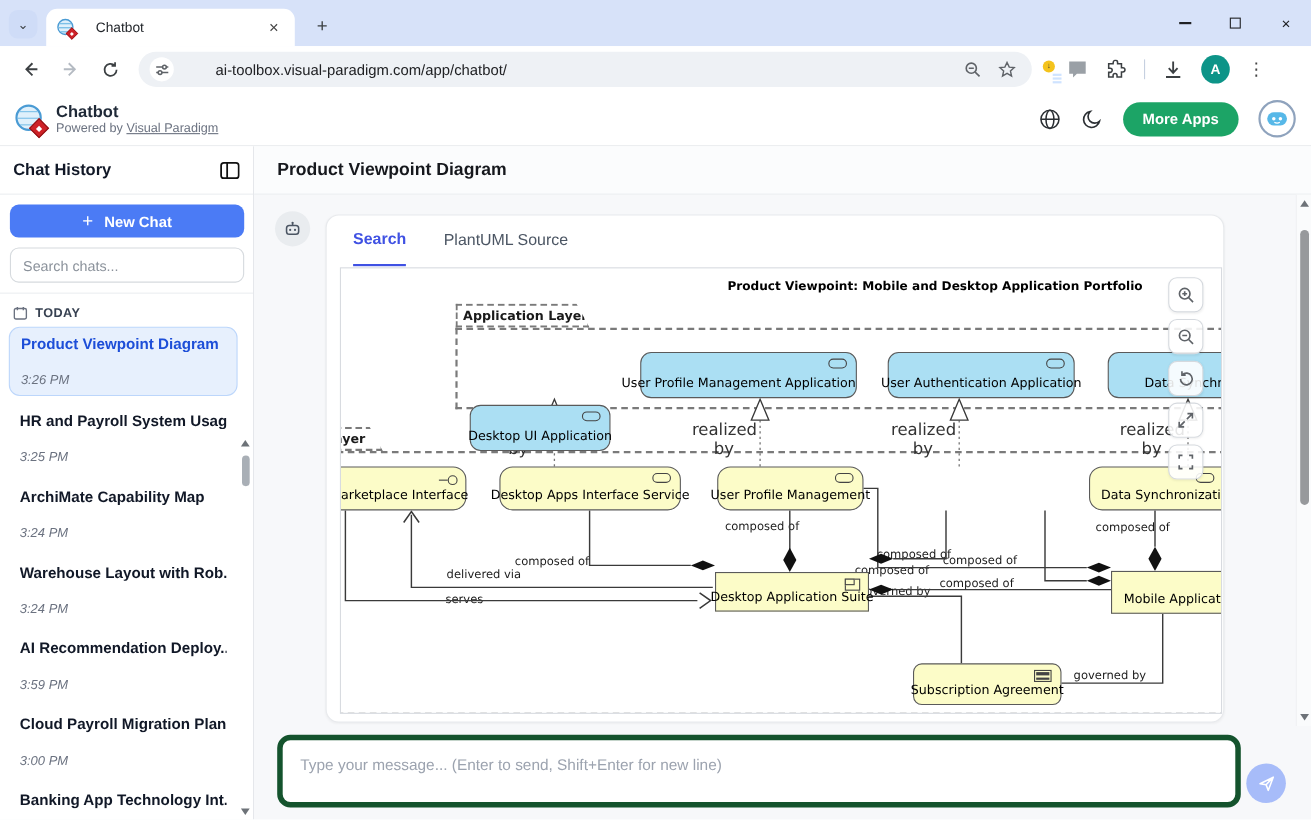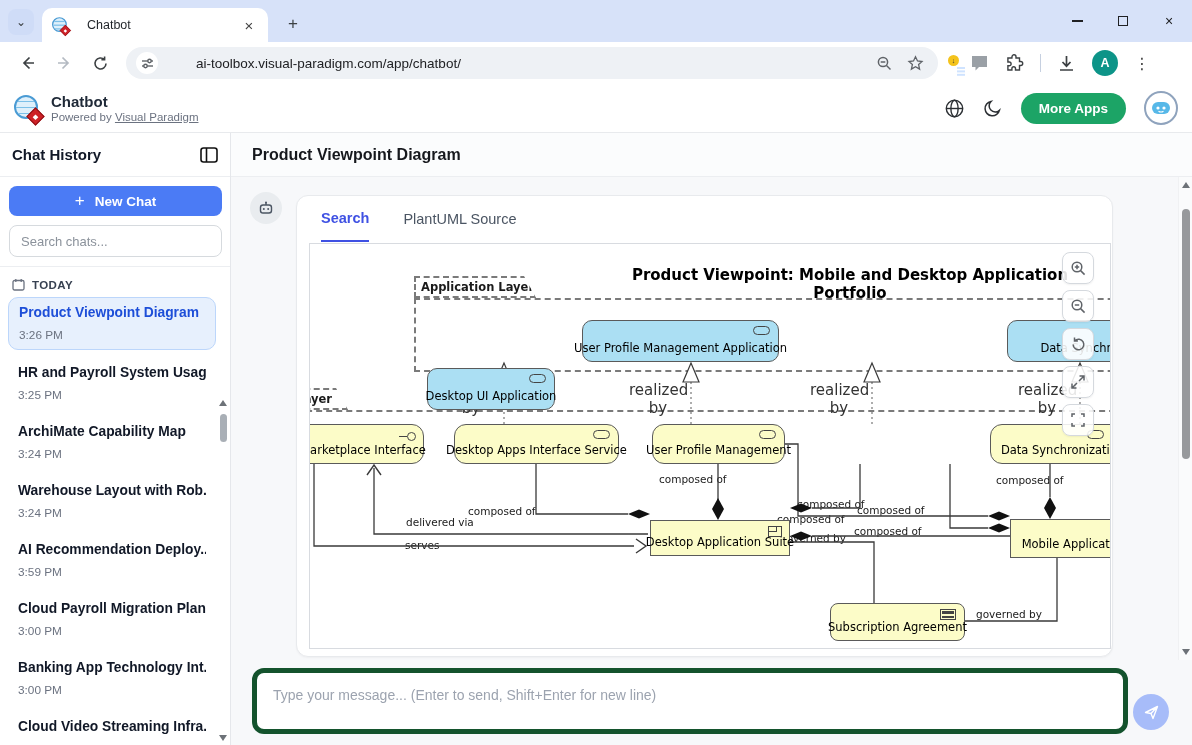--- a/index.html
+++ b/index.html
@@ -60,21 +60,21 @@
   .sb-title { font-size:15px; font-weight:bold; color:#111827; flex:1; }
   .newchat { margin:9px 9px 0 9px; height:30px; width:213px; background:#4b7bf5; border:none; border-radius:8px;
     color:#fff; font-size:13.5px; font-weight:bold; display:flex; align-items:center; justify-content:center; gap:10px; }
   .searchbox { margin:9px 9px 0 9px; width:213px; height:32px; border:1px solid #d6dade; border-radius:8px;
     font-size:13px; color:#374151; padding:0 11px; outline:none; }
   .searchbox::placeholder { color:#8b929b; }
   .sb-section { display:flex; align-items:center; gap:7px; padding:11px 12px 6px 12px; border-top:1px solid #eceef1; margin-top:9px;
     font-size:11.5px; font-weight:bold; color:#374151; letter-spacing:.4px; }
   .chat-item { margin:0 14px 8px 8px; padding:7px 10px; border-radius:10px; }
   .chat-item .ci-title { font-size:13.8px; font-weight:bold; color:#111827; white-space:nowrap; overflow:hidden; }
-  .chat-item .ci-time { font-size:11.8px; color:#6b7280; margin-top:8px; }
+  .chat-item .ci-time { font-size:11.8px; color:#6b7280; margin-top:18px;font-style:italic; }
   .chat-item.active { background:#e7f0fd; border:1px solid #bcd6fb; }
   .chat-item.active .ci-title { color:#1d4ed8; }
   .sb-scroll { position:absolute; right:1px; top:265px; bottom:0; width:10px; }
   .sb-thumb { position:absolute; top:16px; left:1px; width:7px; height:28px; background:#a9afb6; border-radius:4px; }
   .arrow-up { width:0; height:0; border-left:4px solid transparent; border-right:4px solid transparent; border-bottom:6px solid #6d7278; }
   .arrow-down { width:0; height:0; border-left:4px solid transparent; border-right:4px solid transparent; border-top:6px solid #6d7278; }
   .sb-scroll .arrow-up { position:absolute; top:2px; left:0; }
   .sb-scroll .arrow-down { position:absolute; bottom:4px; left:0; }
 
   .main { flex:1; position:relative; background:#f7f8fa; }
@@ -86,21 +86,21 @@
   .card { position:absolute; left:65px; top:18px; width:817px; height:462px; background:#fff;
     border:1px solid #e8eaed; border-radius:12px; box-shadow:0 1px 2px rgba(0,0,0,.04); }
   .tabs { display:flex; height:46px; align-items:center; padding-left:24px; gap:34px; }
   .tab-link { font-size:14.5px; color:#4b5563; height:46px; display:flex; align-items:center; }
   .tab-link.active { color:#3f51e3; font-weight:bold; border-bottom:2.5px solid #3f51e3; }
   .viewport { position:absolute; left:12px; top:47px; width:802px; height:406px; border:1px solid #d8dbe0;
     background:#fff; overflow:hidden; }
 
   
   .dg { position:absolute; font-family:"DejaVu Sans",sans-serif; }
-  .dg-title { left:300px; top:22px; width:480px; text-align:center; font-size:15px; font-weight:bold; color:#000; z-index:5; }
+  .dg-title { left:300px; top:10px; width:480px; text-align:center; font-size:11px; font-weight:bold; color:#000; z-index:5; }
   .grouptab { border:2px dashed #7a7a7a; font-size:11.5px; font-weight:bold; color:#1a1a1a;
     padding:2px 14px 2px 5px; clip-path:polygon(0 0, calc(100% - 12px) 0, 100% 100%, 0 100%); background:#fff; z-index:1; white-space:nowrap; }
   .grouprect { border:2px dashed #7a7a7a; z-index:0; }
   .node { border:1.3px solid #5a5a5a; color:#000; font-size:11.5px; display:flex; align-items:flex-end;
     justify-content:center; padding-bottom:6px; white-space:nowrap; z-index:4; }
   .n-blue { background:#abdff3; border-radius:10px; }
   .n-yel { background:#fcfcc8; border-radius:12px; }
   .n-sq { background:#fcfcc8; border-radius:0; }
   .stadium { position:absolute; top:5px; right:8px; width:17px; height:9px; border:1.3px solid #444; border-radius:5px; }
   .iface-ic { position:absolute; top:7px; right:7px; width:9px; height:9px; border:1.3px solid #444; border-radius:50%; }
@@ -410,23 +410,27 @@
             <g stroke="#3a3a3a" stroke-width="1.4" fill="none">
               <path d="M326,295 L336,302 L326,309"></path>
               <path d="M57,231 L64,221 L71,231"></path>
             </g>
           </svg>
 
           <div class="dg node n-blue" style="left:117px;top:76px;width:128px;height:42px;margin-top:48px;">
             <span class="stadium"></span>
             <span>Desktop UI Application</span>
           </div>
-          <div class="dg node n-blue" style="left:272px;top:76px;width:197px;height:42px;">
+          <div class="dg node n-blue" style="left:272px;top:76px;width:197px;height:42px;justify-content:flex-end;">
             <span class="stadium"></span>
             <span>User Profile Management Application</span>
+          </div>
+          <div class="dg node n-blue" style="left:497px;top:76px;width:170px;height:42px;">
+            <span class="stadium"></span>
+            <span>User Authentication Application</span>
           </div>
           <div class="dg node n-blue" style="left:697px;top:76px;width:190px;height:42px;">
 
             <span>Data Synchronization</span>
           </div>
 
           <div class="dg node n-yel" style="left:-8px;top:180px;width:122px;height:40px;border-radius:0 12px 12px 0;">
             <span class="iface-ic"></span>
             <span>Marketplace Interface</span>
           </div>

